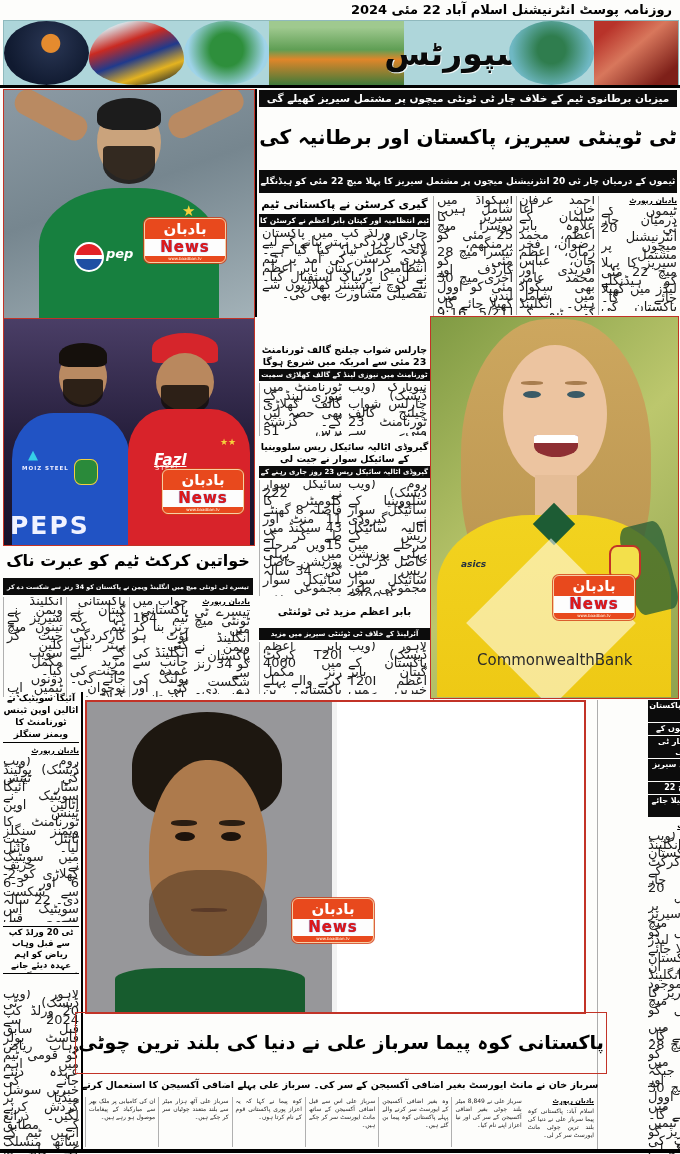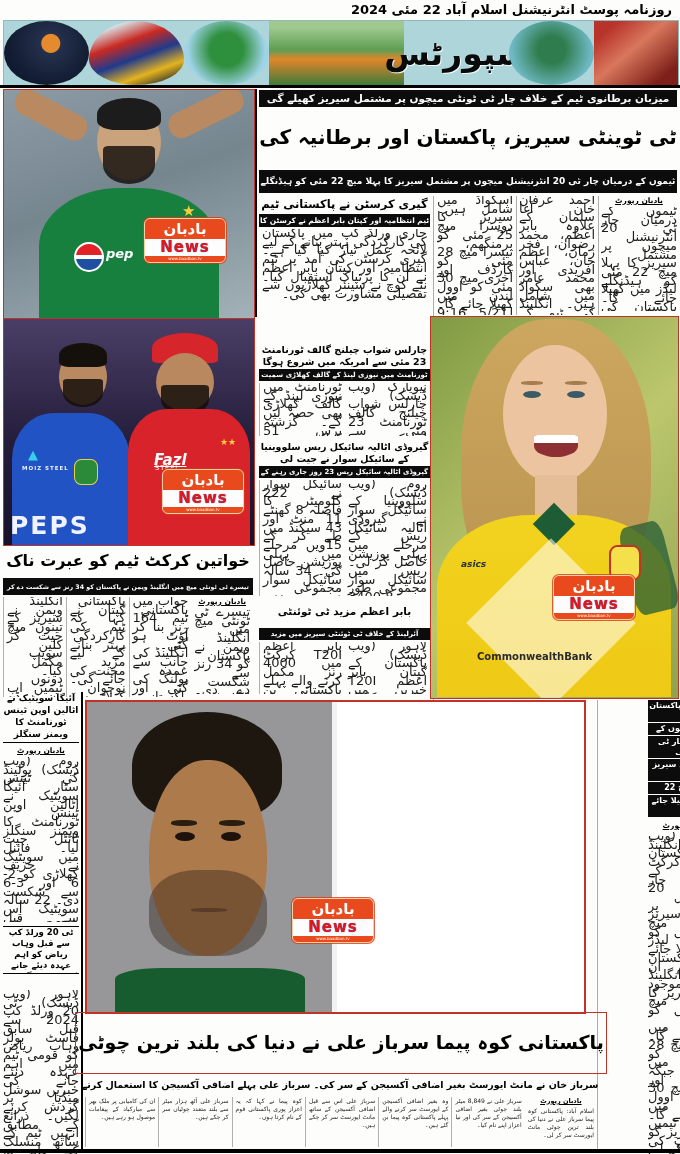--- a/index.html
+++ b/index.html
@@ -31,21 +31,21 @@
   .shape{position:absolute;}
   
   .wm{position:absolute;width:80px;border-radius:6px;overflow:hidden;border:1px solid #f6cfa4;box-shadow:0 0 0 1px rgba(210,60,20,.8);background:#e8491d;}
   .wm-top{color:#fff;font-weight:bold;font-size:15px;line-height:20px;text-align:center;direction:rtl;}
   .wm-news{background:#fdfdfd;color:#e01818;font-weight:900;font-size:15px;line-height:17px;text-align:center;letter-spacing:1px;text-shadow:0 0 1px #2233aa;}
   .wm-url{color:#ffe;font-size:4px;line-height:6px;text-align:center;}
   
   .rev{background:#0c0c0c;color:#fff;font-weight:bold;text-align:center;direction:rtl;overflow:hidden;}
   .hdl{font-weight:bold;color:#000;text-align:center;direction:rtl;overflow:hidden;}
   .col{font-size:13px;line-height:8.7px;text-align:justify;direction:rtl;color:#1c1c1c;overflow:hidden;}
-  .byline{font-weight:bold;font-size:7.5px;text-align:center;text-decoration:underline;margin-bottom:2px;direction:rtl;}
+  .byline{font-weight:bold;font-size:7.5px;text-align:right;text-decoration:underline;margin-bottom:2px;direction:rtl;}
   .vr{background:#adadad;width:1px;}
   .vrb{background:#000;}
   .flexcols{display:flex;direction:rtl;}
   .flexcols>div{flex:1;padding:0 3px;overflow:hidden;}
   .flexcols>div+div{border-left:1px solid #b0b0b0;}
   .boxline{background:#0c0c0c;color:#fff;font-weight:bold;font-size:8px;line-height:10px;text-align:center;direction:rtl;margin-bottom:1px;padding:1px 0;}
   .faceapp{font-size:15px;color:rgba(255,255,255,.78);letter-spacing:1px;font-weight:bold;}
 </style>
 </head>
 <body>
@@ -177,21 +177,21 @@
   <div class="shape" style="left:103px;top:118px;width:44px;height:22px;background:#8e2f33;border-radius:8% 8% 50% 50%;overflow:hidden;">
       <div style="width:100%;height:8px;background:#fff;"></div>
     </div>
   <div class="shape" style="left:104px;top:158px;width:42px;height:40px;background:#e5bd97;"></div>
   <div class="shape" style="left:6px;top:198px;width:234px;height:182px;background:linear-gradient(180deg,#f2d31f,#eec915);border-radius:40% 40% 0 0;"></div>
   <div class="shape" style="left:108px;top:192px;width:30px;height:30px;background:#1d5c34;transform:rotate(45deg);"></div>
   <div class="shape" style="left:196px;top:206px;width:44px;height:90px;background:rgba(36,92,52,.75);transform:rotate(-14deg);border-radius:20%;"></div>
   <div class="shape" style="left:60px;top:246px;width:120px;height:120px;background:rgba(255,255,255,.55);transform:rotate(45deg);"></div>
   <div class="shape" style="left:30px;top:242px;color:#243040;font-size:9px;font-weight:900;font-style:italic;">asics</div>
   <div class="shape" style="left:178px;top:228px;width:28px;height:32px;background:#f3e04b;border:2px solid #c23327;border-radius:25%;"></div>
-  <div class="shape" style="left:46px;top:334px;color:#2b2b2b;font-size:10px;font-weight:bold;">CommonwealthBank</div>
+  <div class="shape" style="left:46px;top:334px;color:#2b2b2b;font-size:15px;font-weight:normal;">CommonwealthBank</div>
   <div class="wm" style="left:122px;top:258px;">
     <div class="wm-top">بادبان</div>
     <div class="wm-news">News</div>
     <div class="wm-url">www.baadban.tv</div>
   </div>
 </div>
 
 <div class="abs" style="left:628px;top:700px;width:77px;height:526px;margin-left:20px;">
   <div>
     <div class="boxline">انگلینڈ اور پاکستان کی</div>

